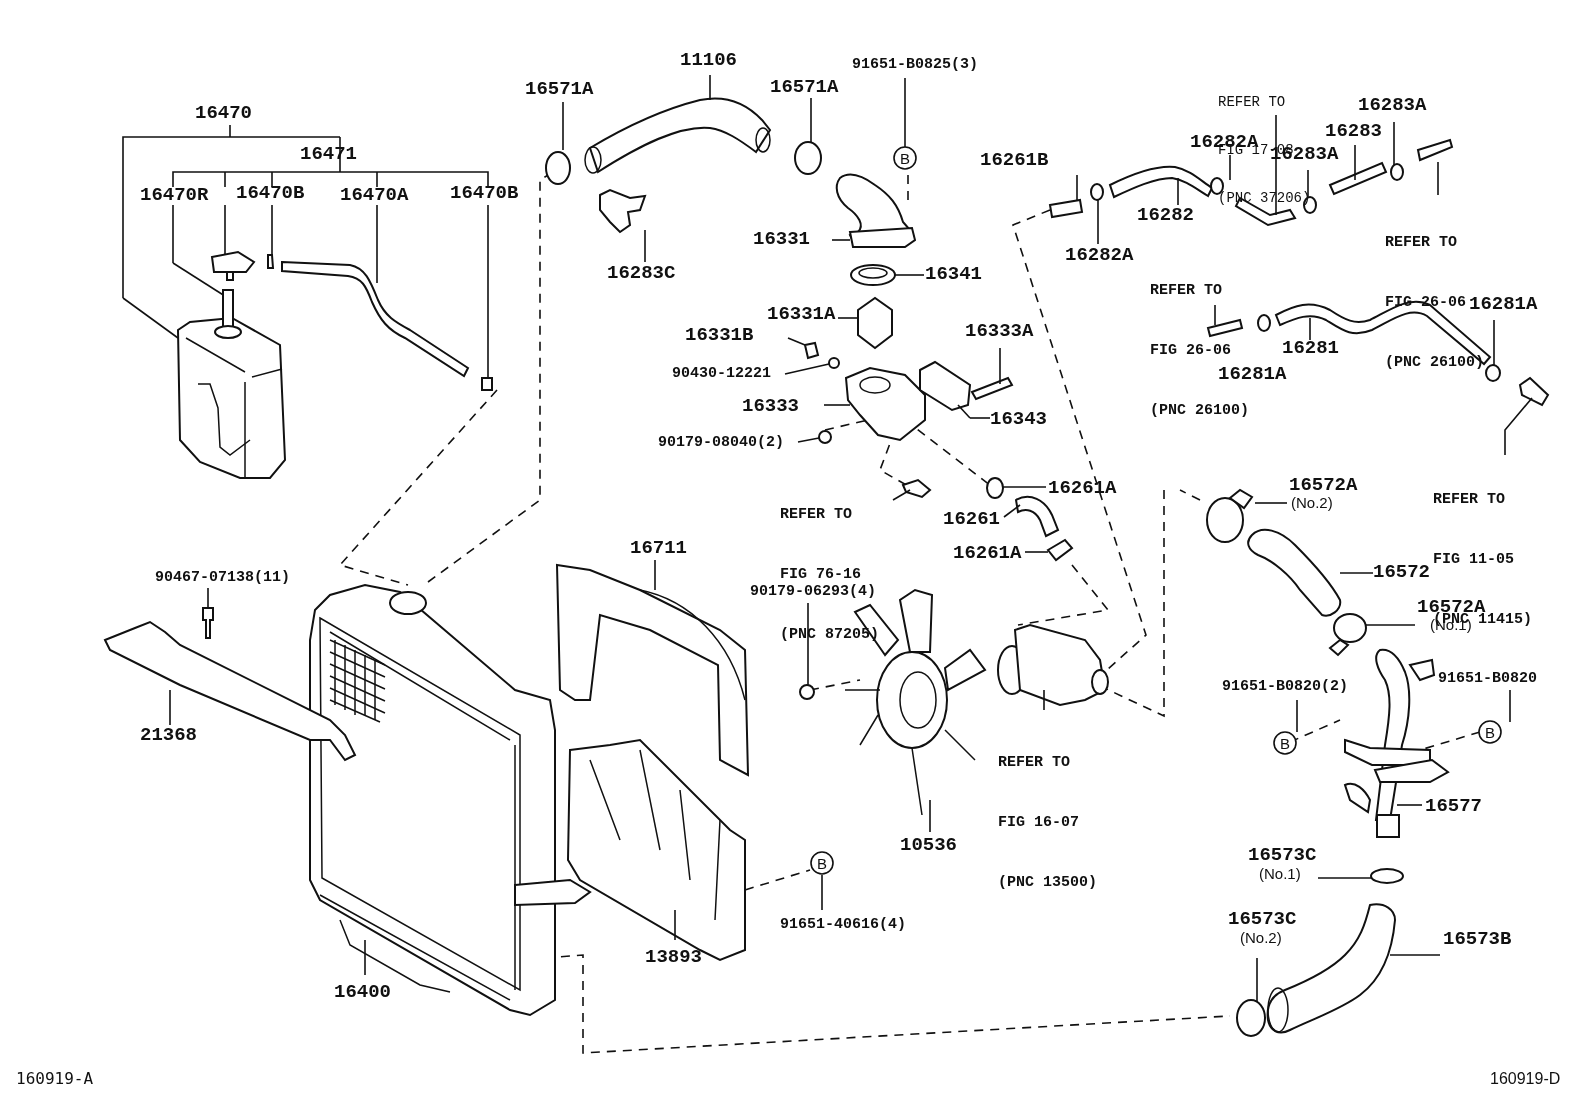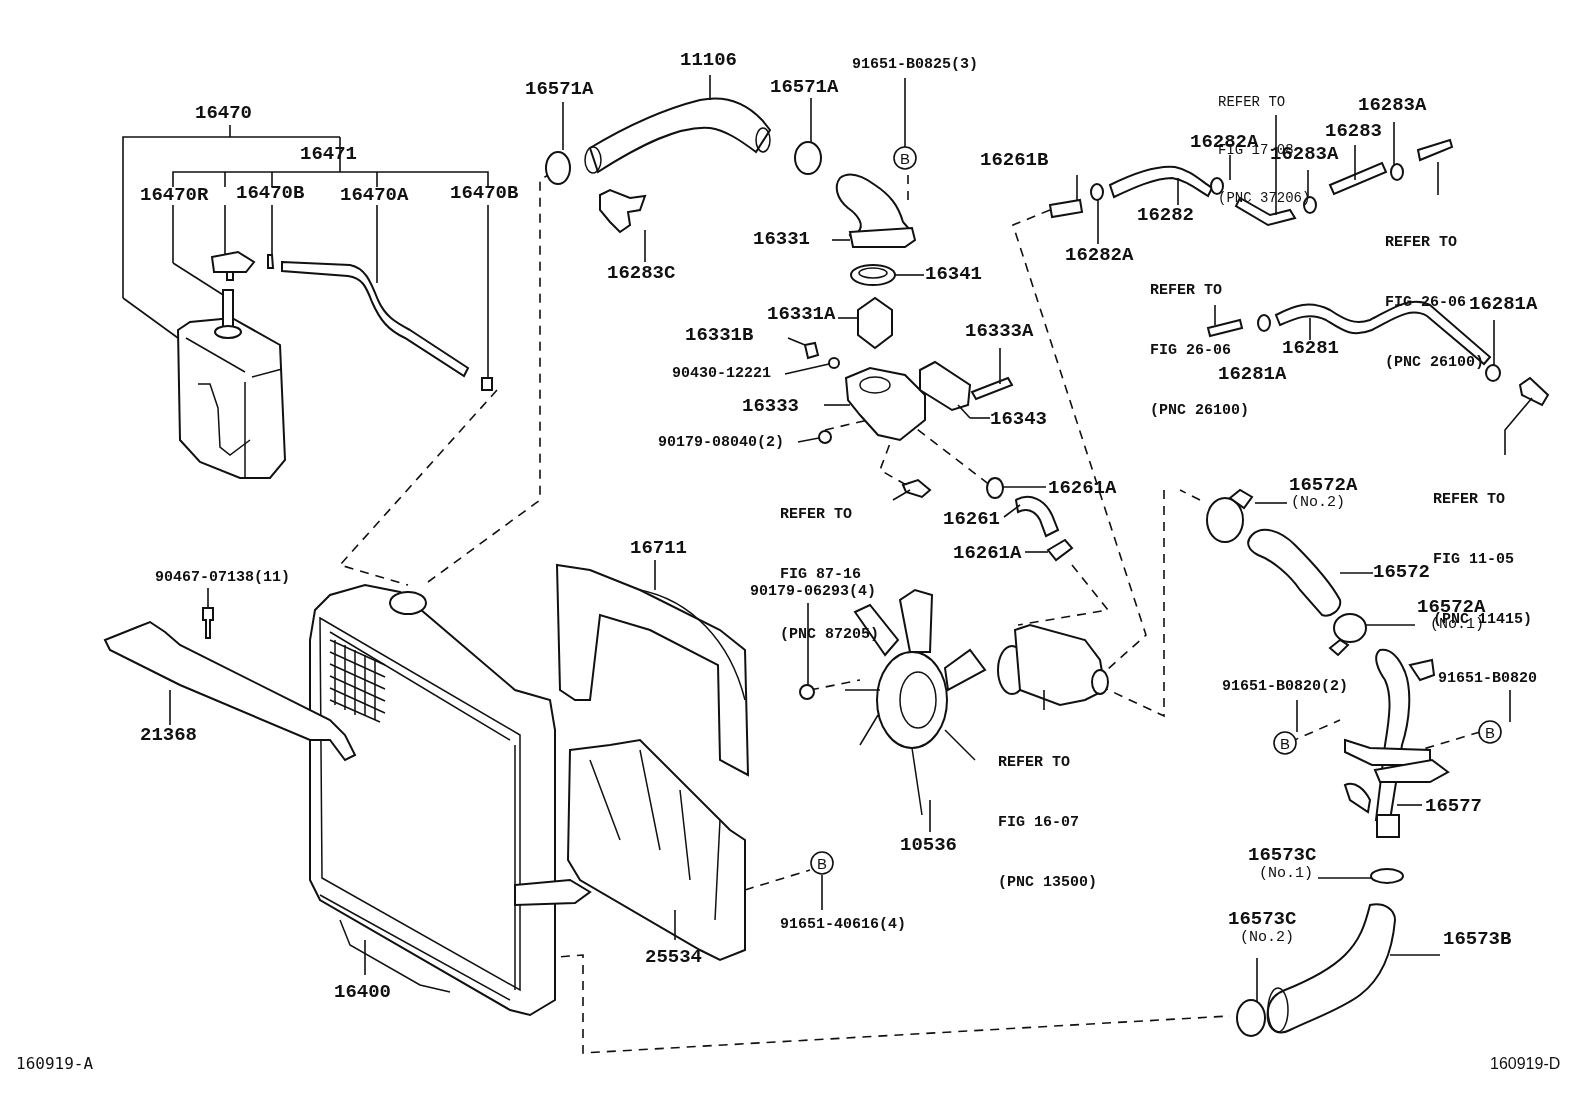--- a/index.html
+++ b/index.html
@@ -11,26 +11,26 @@
     font-weight: bold;
     font-size: 19px;
     color: #111111;
     white-space: pre;
     line-height: 1;
   }
   .lbl.small { font-size: 15px; }
   .lbl.ref { font-size: 15px; line-height: 20px; }
   .lbl.ref-thin { font-size: 14px; font-weight: normal; line-height: 16px; }
   .lbl.sub {
-    font-family: Liberation Mono, monospace;
+    font-family: Liberation Sans, sans-serif;
     font-weight: normal; font-size: 15px; text-align: center;
   }
   .lbl.code {
     font-family: "Liberation Sans", "DejaVu Sans", sans-serif;
-    font-weight: normal; font-size: 16px;
+    font-weight: normal; font-size: 16px; margin-top: 15px;
   }
   .lbl.code.mono { font-family: "DejaVu Sans Mono", monospace; }
   svg .part { fill: #ffffff; stroke: #111111; stroke-width: 2; }
   svg .thin { fill: none; stroke: #111111; stroke-width: 1.5; }
   svg .lead { fill: none; stroke: #111111; stroke-width: 1.6; }
   svg .dash { fill: none; stroke: #111111; stroke-width: 1.6; stroke-dasharray: 9 7; }
   svg .bcirc { fill: #ffffff; stroke: #111111; stroke-width: 1.6; }
   svg .btext { font-family: "Liberation Sans", sans-serif; font-size: 15px; fill: #111111; }
 </style>
 </head>
@@ -387,21 +387,21 @@
   <span class="lbl" style="left:1248px;top:846px">16573C</span>
   <span class="lbl sub" style="left:1259px;top:866px">(No.1)</span>
   <span class="lbl" style="left:1228px;top:910px">16573C</span>
   <span class="lbl sub" style="left:1240px;top:930px">(No.2)</span>
   <span class="lbl" style="left:1443px;top:930px">16573B</span>
 
   <span class="lbl small" style="left:155px;top:570px">90467-07138(11)</span>
   <span class="lbl" style="left:140px;top:726px">21368</span>
   <span class="lbl" style="left:334px;top:983px">16400</span>
   <span class="lbl" style="left:630px;top:539px">16711</span>
-  <span class="lbl" style="left:645px;top:948px">25534</span>
+  <span class="lbl" style="left:645px;top:948px">13893</span>
   <span class="lbl small" style="left:780px;top:917px">91651-40616(4)</span>
   <span class="lbl small" style="left:750px;top:584px">90179-06293(4)</span>
   <span class="lbl" style="left:900px;top:836px">10536</span>
 
   
   <div class="lbl ref-thin" style="left:1218px;top:62px">
     <div>REFER TO</div>
     <div>FIG 17-08</div>
     <div>(PNC 37206)</div>
   </div>
@@ -415,21 +415,21 @@
     <div>FIG 26-06</div>
     <div>(PNC 26100)</div>
   </div>
   <div class="lbl ref" style="left:1433px;top:450px">
     <div>REFER TO</div>
     <div>FIG 11-05</div>
     <div>(PNC 11415)</div>
   </div>
   <div class="lbl ref" style="left:780px;top:465px">
     <div>REFER TO</div>
-    <div>FIG 87-16</div>
+    <div>FIG 76-16</div>
     <div>(PNC 87205)</div>
   </div>
   <div class="lbl ref" style="left:998px;top:713px">
     <div>REFER TO</div>
     <div>FIG 16-07</div>
     <div>(PNC 13500)</div>
   </div>
 
   
   <span class="lbl code mono" style="left:16px;top:1056px">160919-A</span>

